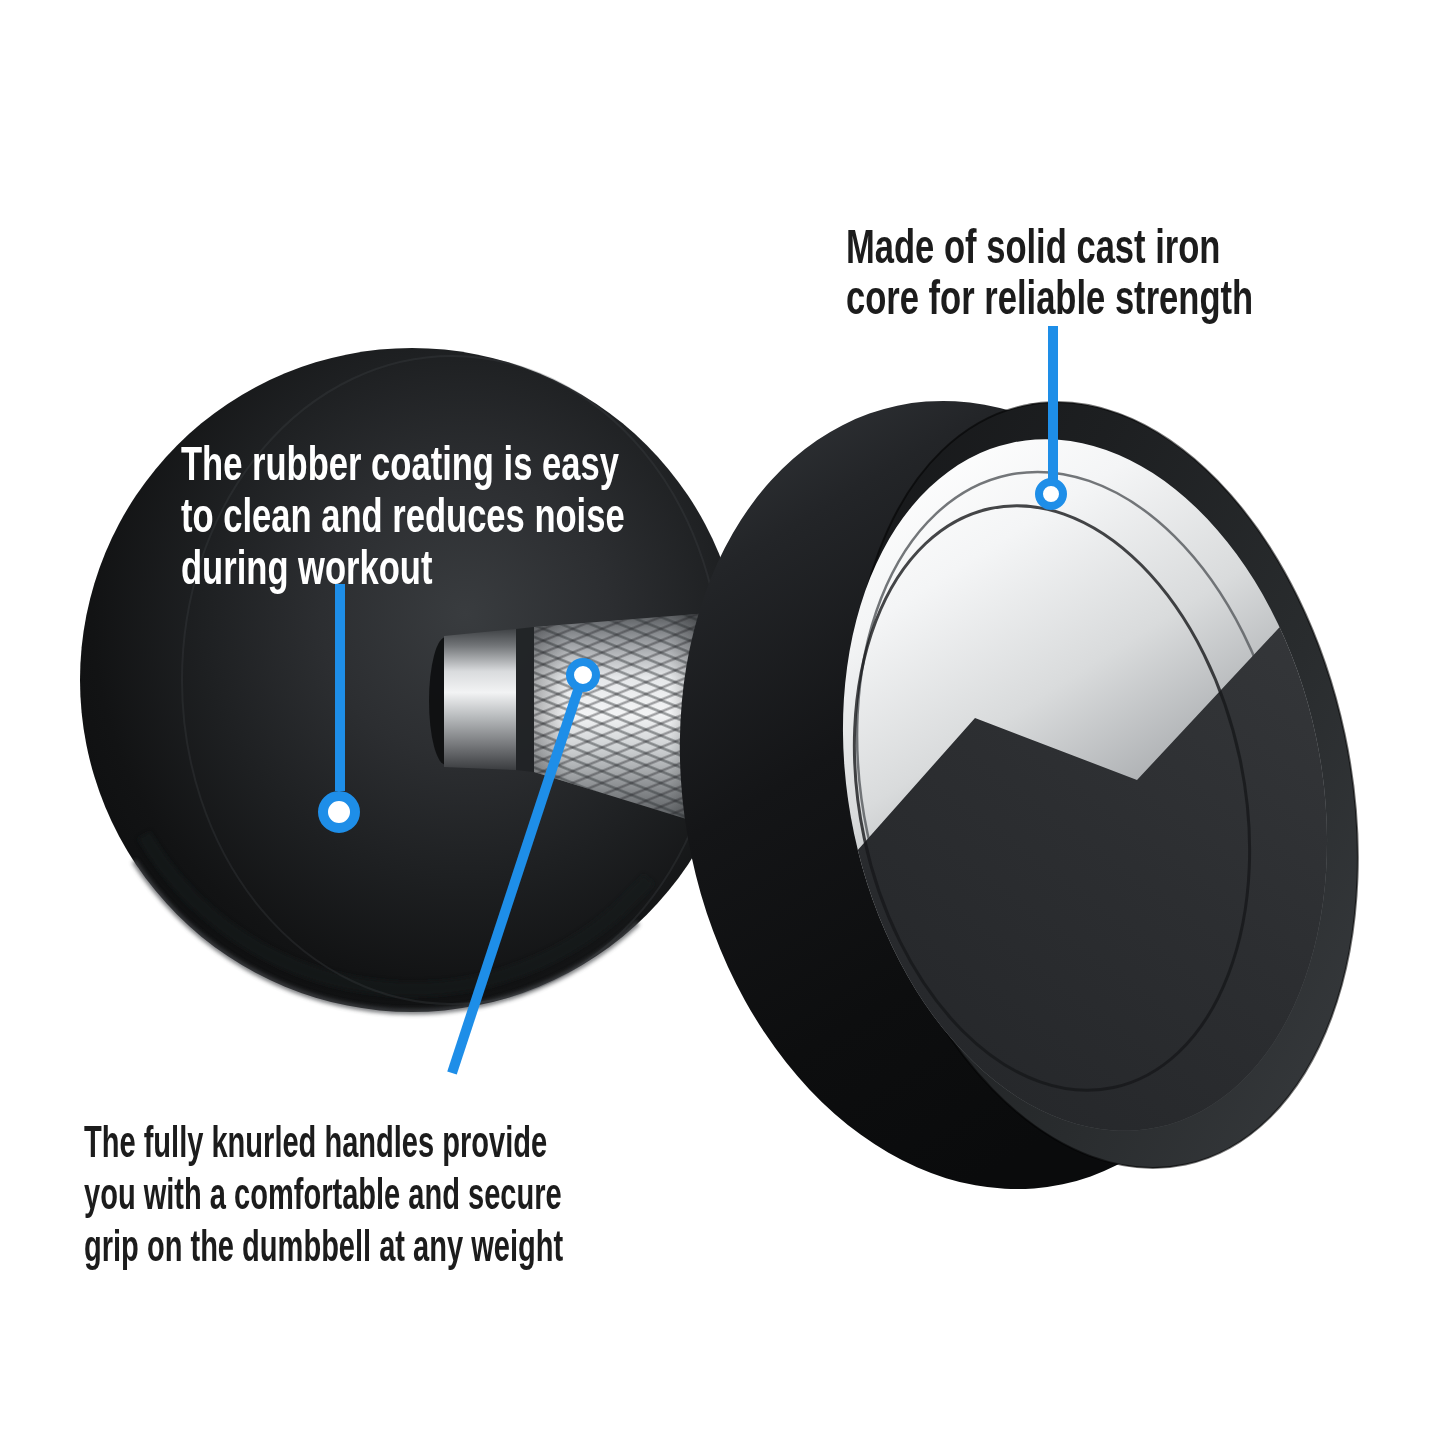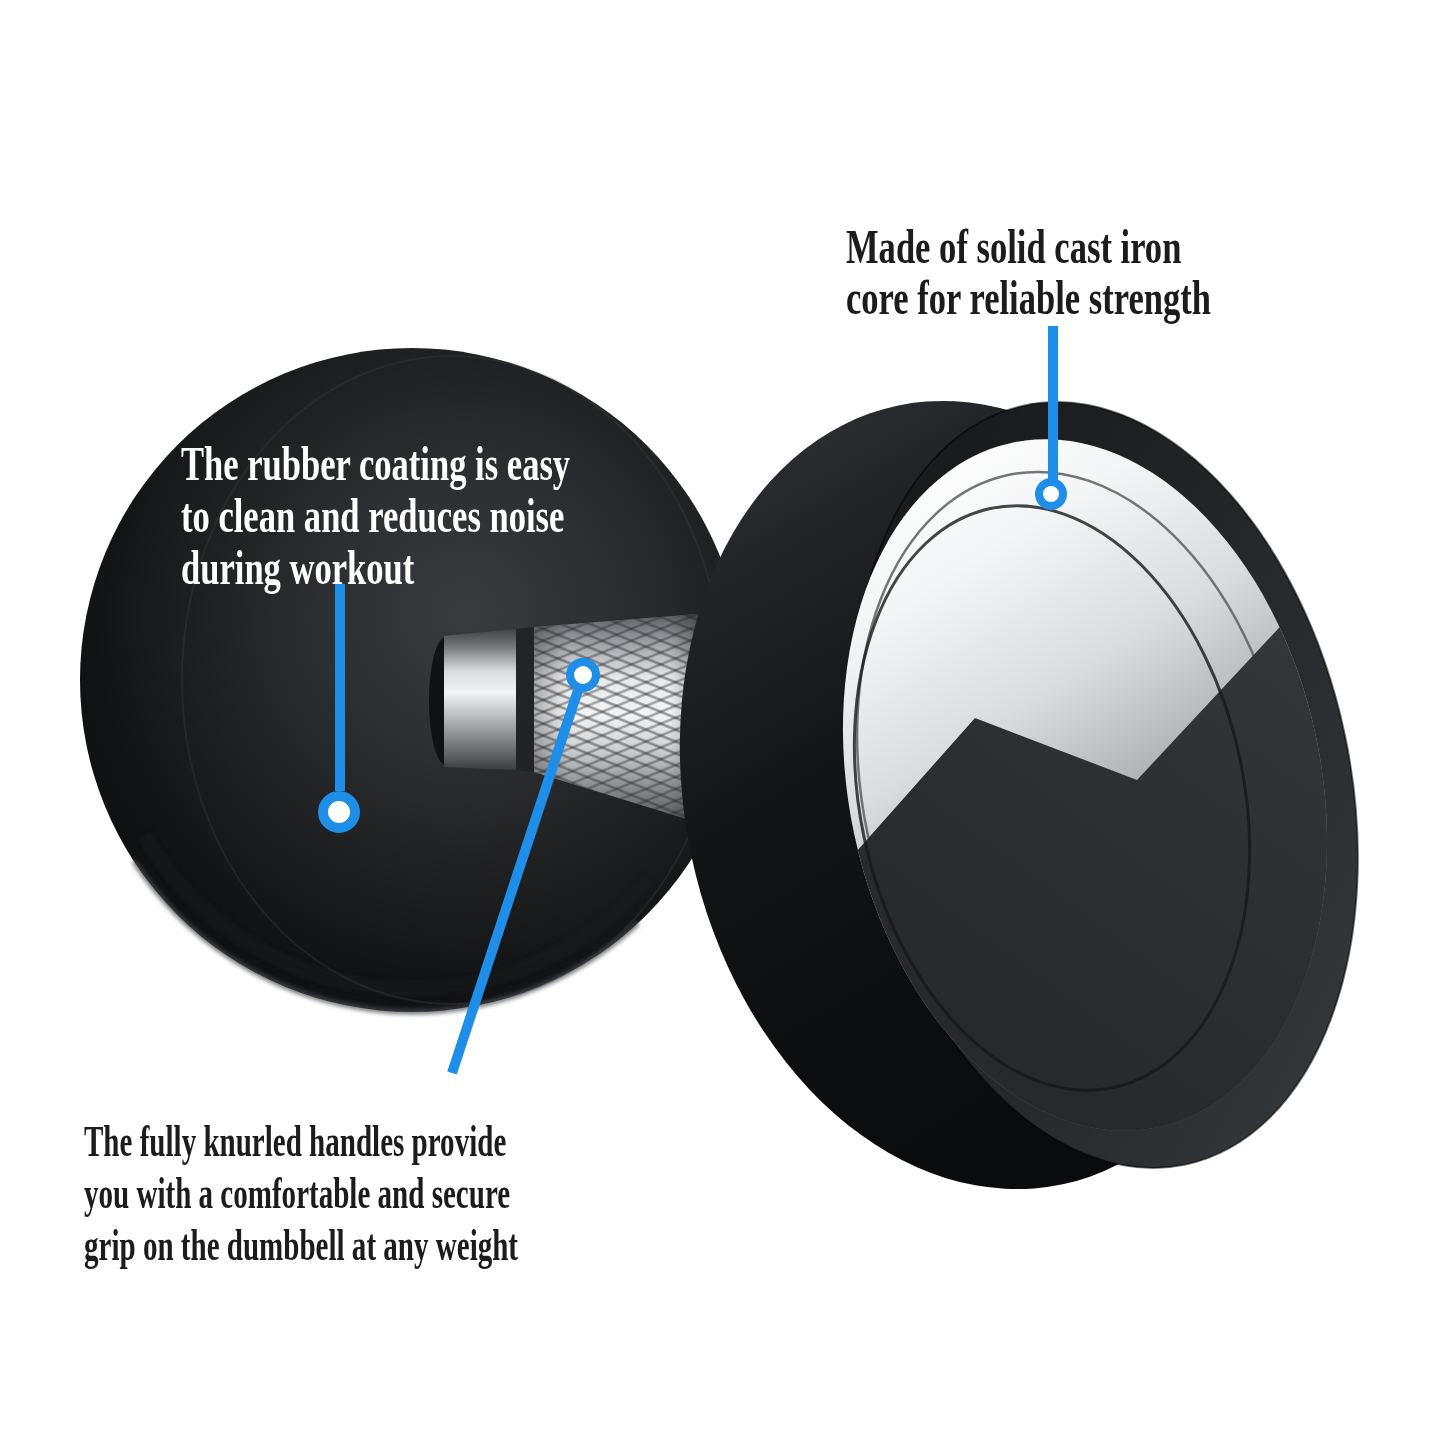--- a/index.html
+++ b/index.html
@@ -3,21 +3,21 @@
 <meta charset="utf-8">
 <style>
   html, body { margin: 0; padding: 0; }
   body { background: #ffffff; }
   #stage {
     position: relative;
     width: 1445px;
     height: 1445px;
     background: #ffffff;
     overflow: hidden;
-    font-family: Liberation Serif, serif;
+    font-family: Liberation Sans, sans-serif;
   }
   #art {
     position: absolute;
     left: 0; top: 0;
     width: 1445px; height: 1445px;
     display: block;
   }
   .annotation {
     position: absolute;
     font-weight: bold;

